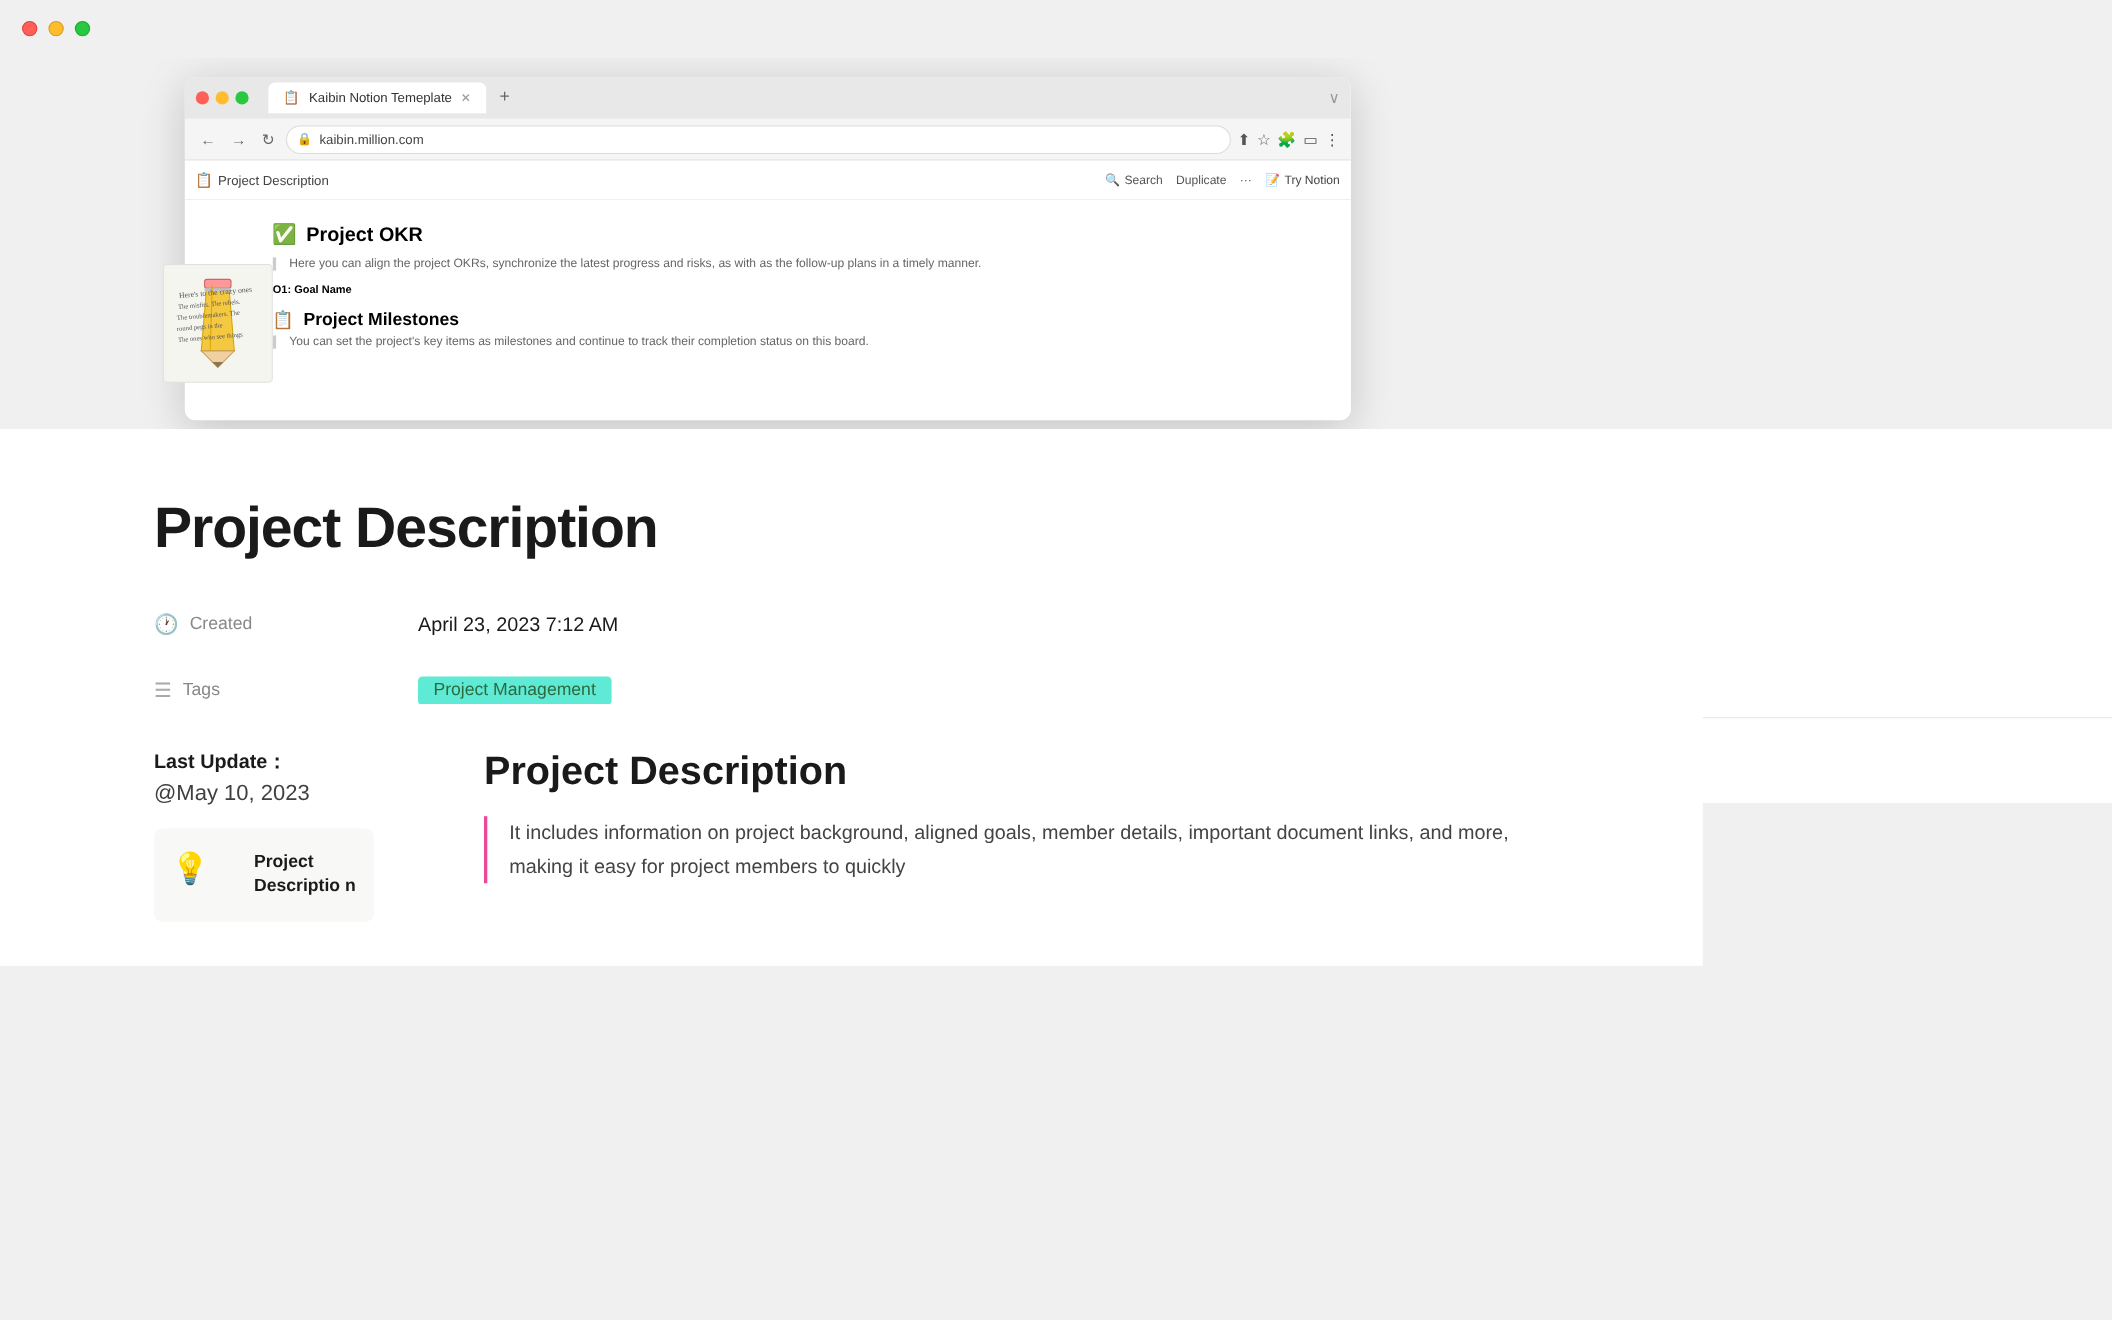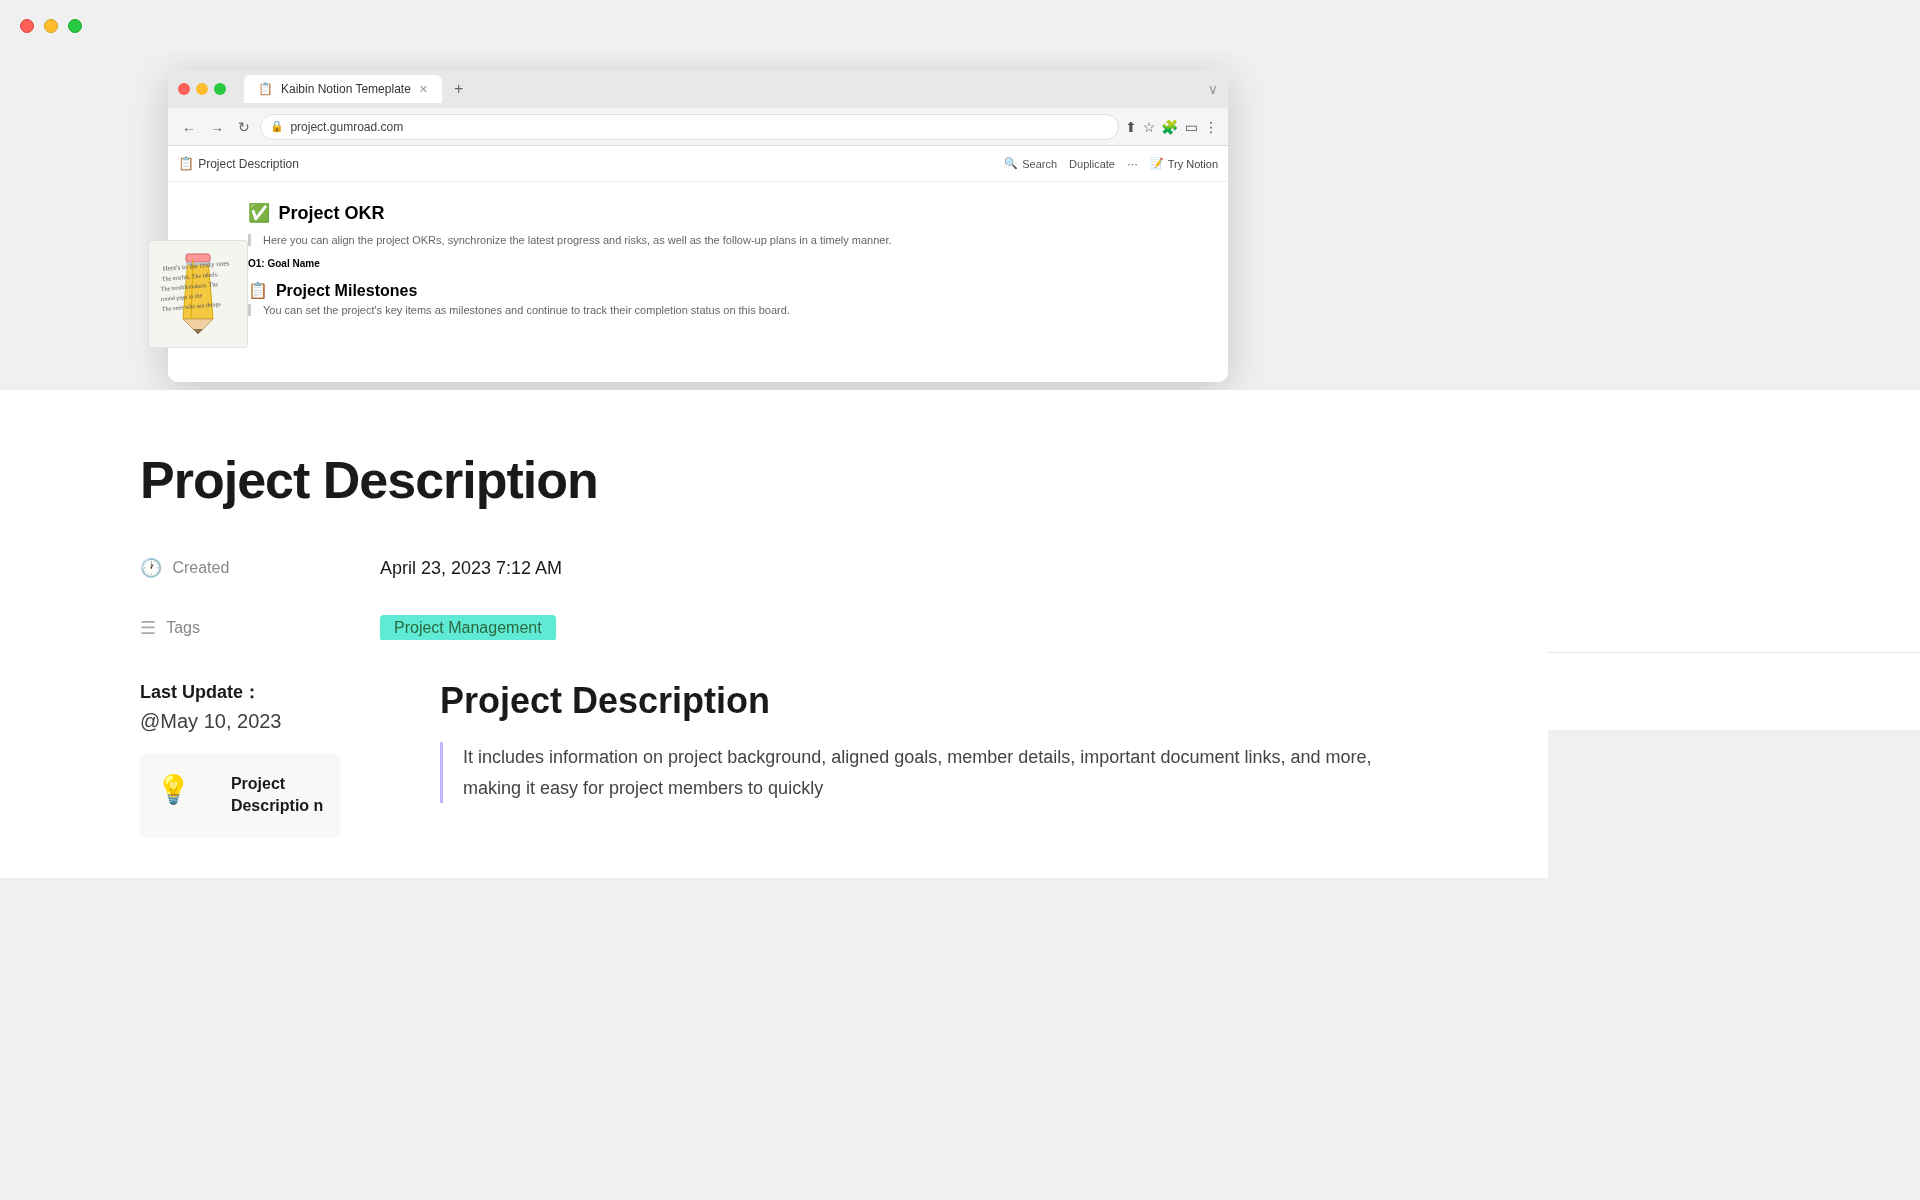--- a/index.html
+++ b/index.html
@@ -274,21 +274,21 @@
     .main-body {
       flex: 1;
     }
     .body-title {
       font-size: 36px;
       font-weight: 700;
       color: #1a1a1a;
       margin-bottom: 20px;
     }
     .body-blockquote {
-      border-left: 3px solid #c4b5fd;
+      border-left: 3px solid #ec4899;
       padding-left: 20px;
     }
     .body-text {
       font-size: 18px;
       color: #444;
       line-height: 1.7;
     }
   </style>
 </head>
 <body>
@@ -315,21 +315,21 @@
     <span class="browser-tab-new">+</span>
     <span class="browser-chevron">∨</span>
   </div>
 
   <div class="browser-toolbar">
     <button class="nav-btn">←</button>
     <button class="nav-btn">→</button>
     <button class="nav-btn">↻</button>
     <div class="address-bar">
       <span class="address-lock">🔒</span>
-      <span>project.gumroad.com</span>
+      <span>kaibin.million.com</span>
     </div>
     <div class="browser-actions">
       <span>⬆</span>
       <span>☆</span>
       <span>🧩</span>
       <span>▭</span>
       <span>⋮</span>
     </div>
   </div>
 
@@ -348,21 +348,21 @@
       </button>
     </div>
   </div>
 
   <div class="notion-content">
     <div class="notion-page-title-small">
       <span>✅</span>
       <span>Project OKR</span>
     </div>
     <div class="notion-blockquote">
-      <span>Here you can align the project OKRs, synchronize the latest progress and risks, as well as the follow-up plans in a timely manner.</span>
+      <span>Here you can align the project OKRs, synchronize the latest progress and risks, as with as the follow-up plans in a timely manner.</span>
     </div>
     <div class="notion-h2">O1: Goal Name</div>
     <div class="notion-section-title">
       <span>📋</span>
       <span>Project Milestones</span>
     </div>
     <div class="notion-blockquote">
       <span>You can set the project's key items as milestones and continue to track their completion status on this board.</span>
     </div>
   </div>

